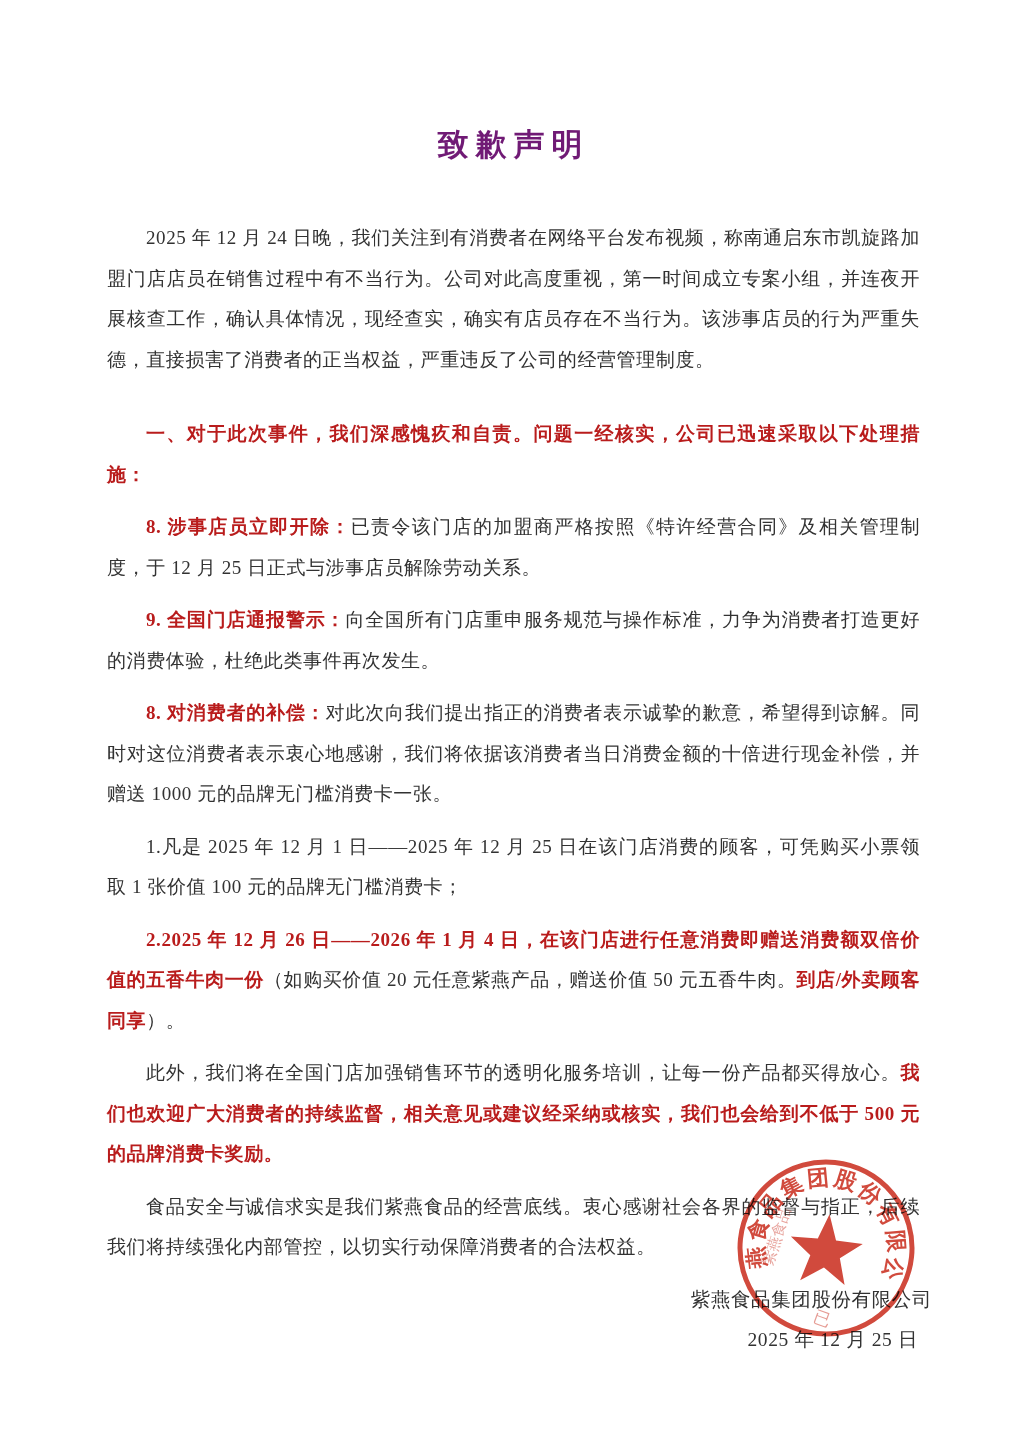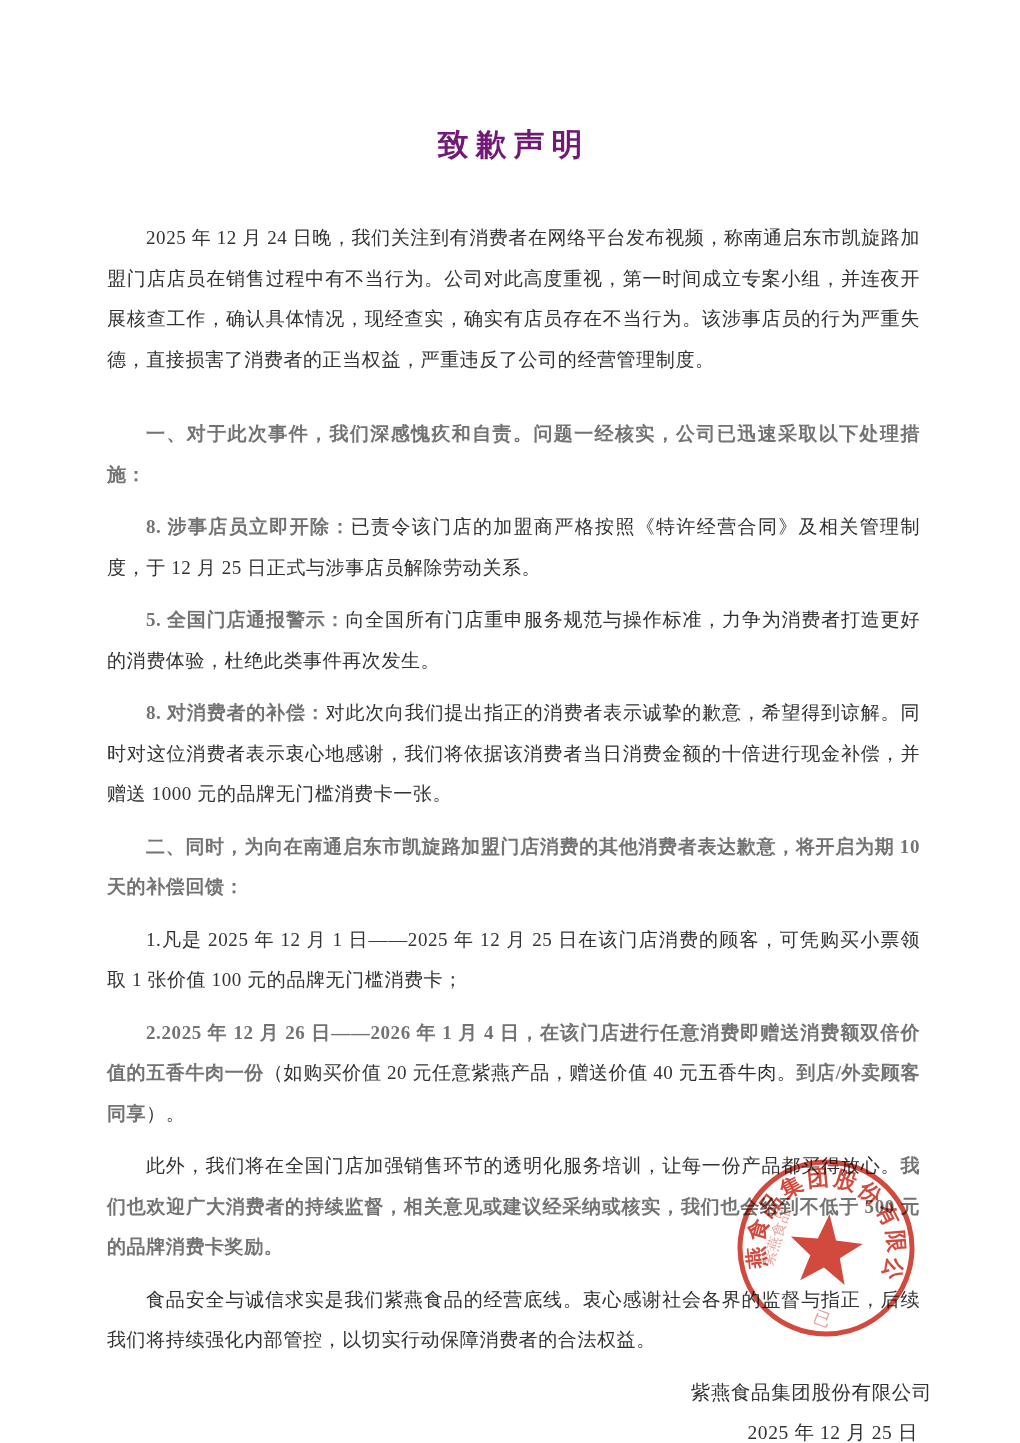--- a/index.html
+++ b/index.html
@@ -29,21 +29,21 @@
     margin:12px;
     font-size:19px;
     line-height:40.5px;
     letter-spacing:0.6px;
     text-align:justify;
     text-indent:39px;
     word-break:break-all;
   }
   .first-para{margin-top:50px;}
   .sp-before{margin-top:34px;}
-  .b{font-weight:bold;color:#737373;}
+  .b{font-weight:bold;color:#b91c1c;}
   .signature{
     margin-top:1px;
     text-align:right;
     font-size:19.5px;
     line-height:40.5px;
     letter-spacing:0.6px;
   }
   .sig-date{padding-right:14px;}
   .seal{
     position:absolute;
@@ -64,29 +64,28 @@
 
     <h1 class="doc-title">致歉声明</h1>
 
     <p class="para first-para"><span>2025 年 12 月 24 日晚，我们关注到有消费者在网络平台发布视频，称南通启东市凯旋路加盟门店店员在销售过程中有不当行为。公司对此高度重视，第一时间成立专案小组，并连夜开展核查工作，确认具体情况，现经查实，确实有店员存在不当行为。该涉事店员的行为严重失德，直接损害了消费者的正当权益，严重违反了公司的经营管理制度。</span></p>
 
     <p class="para b sp-before"><span>一、对于此次事件，我们深感愧疚和自责。问题一经核实，公司已迅速采取以下处理措施：</span></p>
 
 
     <p class="para"><span class="b">8. 涉事店员立即开除：</span><span>已责令该门店的加盟商严格按照《特许经营合同》及相关管理制度，于 12 月 25 日正式与涉事店员解除劳动关系。</span></p>
 
-    <p class="para"><span class="b">5. 全国门店通报警示：</span><span>向全国所有门店重申服务规范与操作标准，力争为消费者打造更好的消费体验，杜绝此类事件再次发生。</span></p>
+    <p class="para"><span class="b">9. 全国门店通报警示：</span><span>向全国所有门店重申服务规范与操作标准，力争为消费者打造更好的消费体验，杜绝此类事件再次发生。</span></p>
 
     <p class="para"><span class="b">8. 对消费者的补偿：</span><span>对此次向我们提出指正的消费者表示诚挚的歉意，希望得到谅解。同时对这位消费者表示衷心地感谢，我们将依据该消费者当日消费金额的十倍进行现金补偿，并赠送 1000 元的品牌无门槛消费卡一张。</span></p>
 
-    <p class="para b"><span>二、同时，为向在南通启东市凯旋路加盟门店消费的其他消费者表达歉意，将开启为期 10 天的补偿回馈：</span></p>
 
     <p class="para"><span>1.凡是 2025 年 12 月 1 日——2025 年 12 月 25 日在该门店消费的顾客，可凭购买小票领取 1 张价值 100 元的品牌无门槛消费卡；</span></p>
 
-    <p class="para"><span class="b">2.2025 年 12 月 26 日——2026 年 1 月 4 日，在该门店进行任意消费即赠送消费额双倍价值的五香牛肉一份</span><span>（如购买价值 20 元任意紫燕产品，赠送价值 40 元五香牛肉。</span><span class="b">到店/外卖顾客同享</span><span>）。</span></p>
+    <p class="para"><span class="b">2.2025 年 12 月 26 日——2026 年 1 月 4 日，在该门店进行任意消费即赠送消费额双倍价值的五香牛肉一份</span><span>（如购买价值 20 元任意紫燕产品，赠送价值 50 元五香牛肉。</span><span class="b">到店/外卖顾客同享</span><span>）。</span></p>
 
     <p class="para"><span>此外，我们将在全国门店加强销售环节的透明化服务培训，让每一份产品都买得放心。</span><span class="b">我们也欢迎广大消费者的持续监督，相关意见或建议经采纳或核实，我们也会给到不低于 500 元的品牌消费卡奖励。</span></p>
 
     <p class="para"><span>食品安全与诚信求实是我们紫燕食品的经营底线。衷心感谢社会各界的监督与指正，后续我们将持续强化内部管控，以切实行动保障消费者的合法权益。</span></p>
 
     <div class="signature">
       <div class="sig-company">紫燕食品集团股份有限公司</div>
       <div class="sig-date">2025 年 12 月 25 日</div>
     </div>
   </div>

